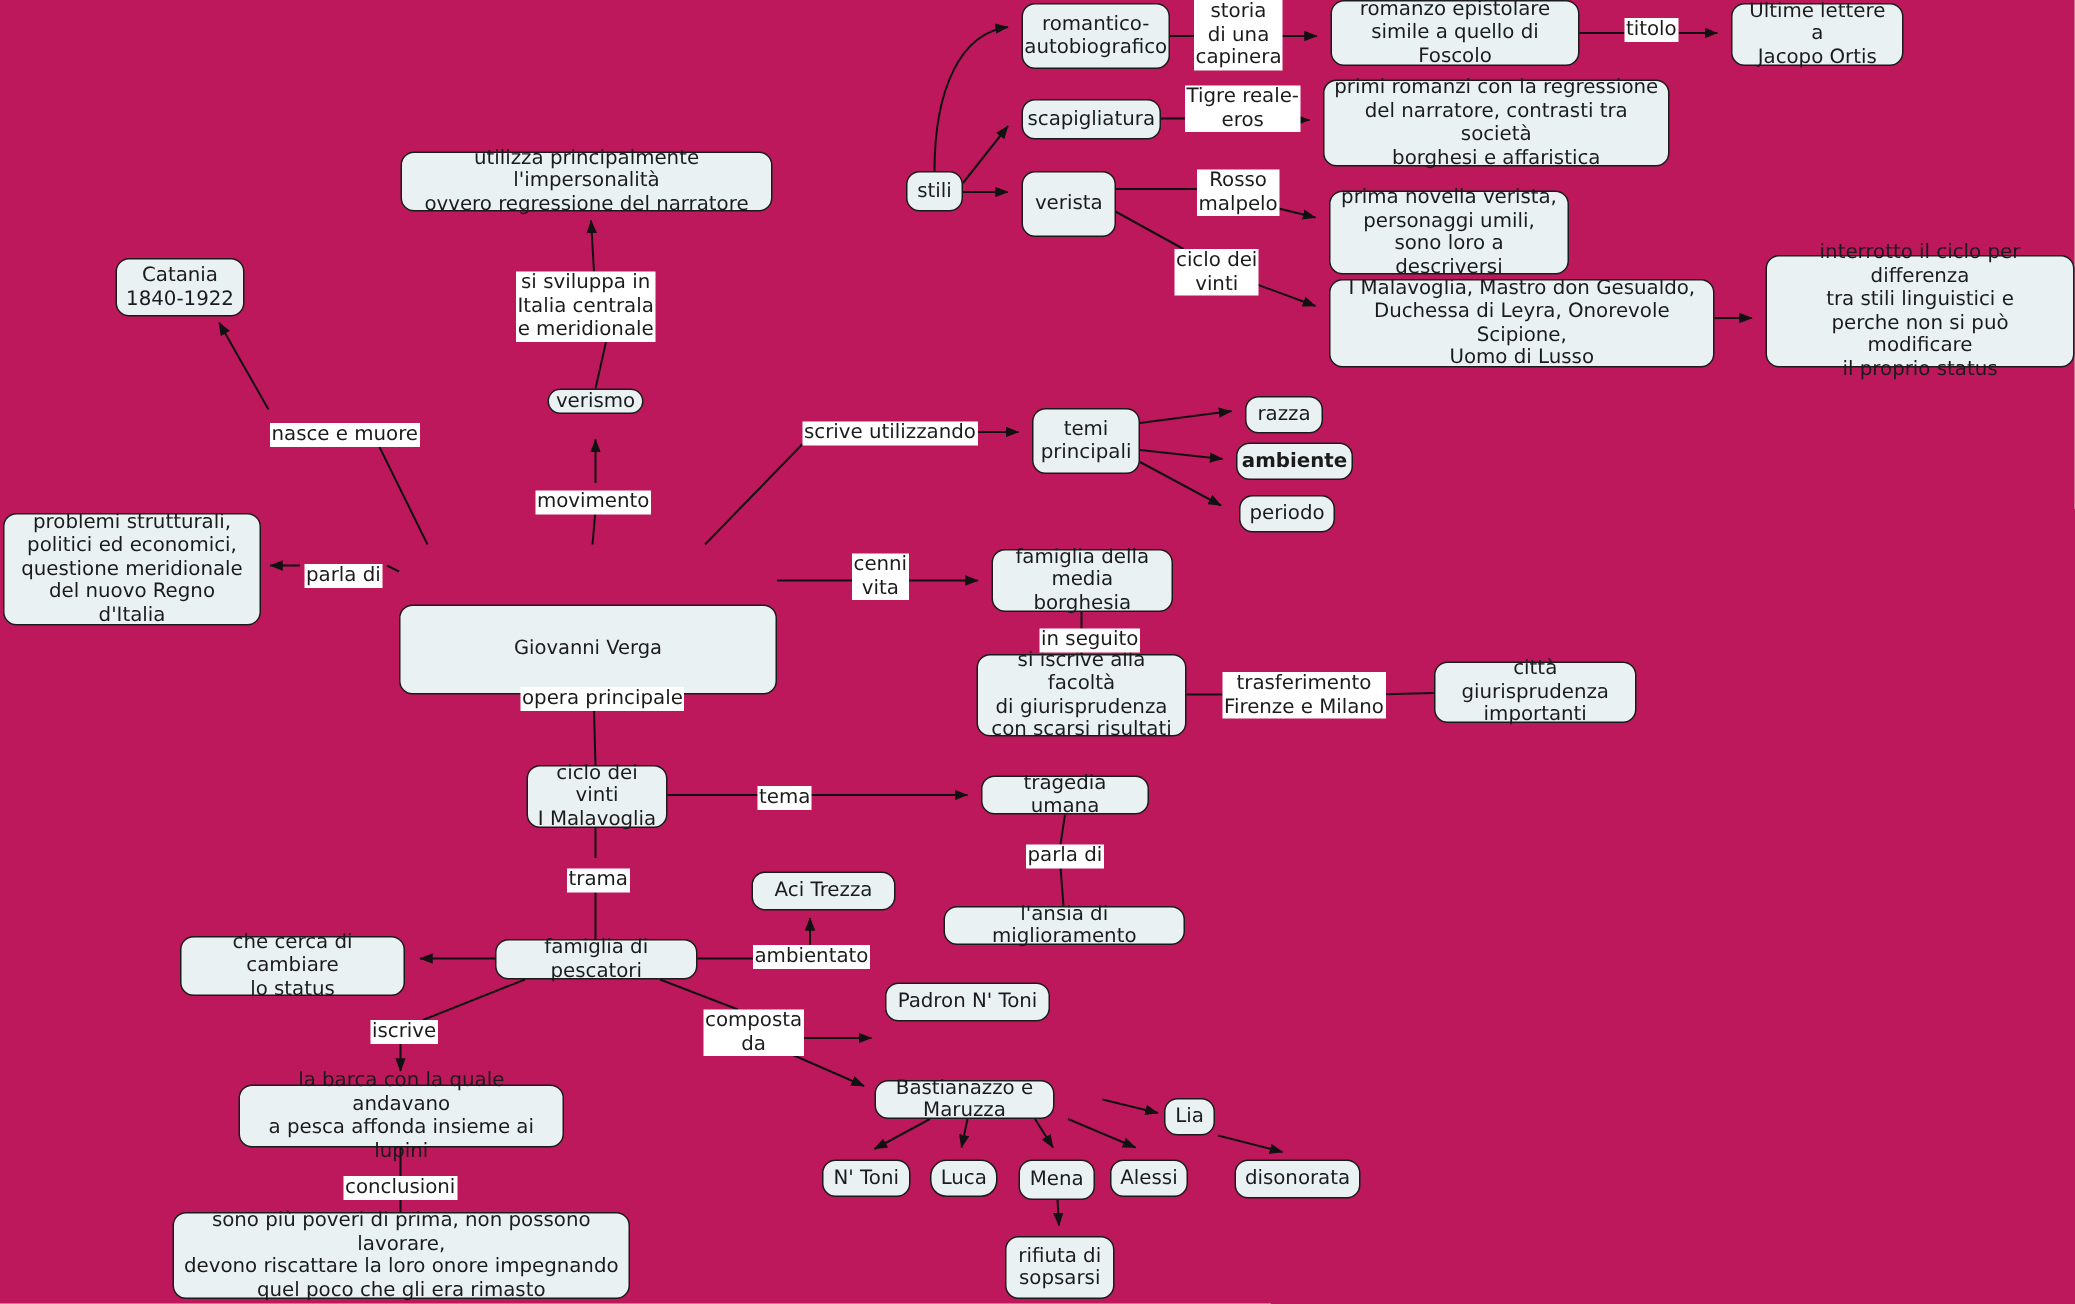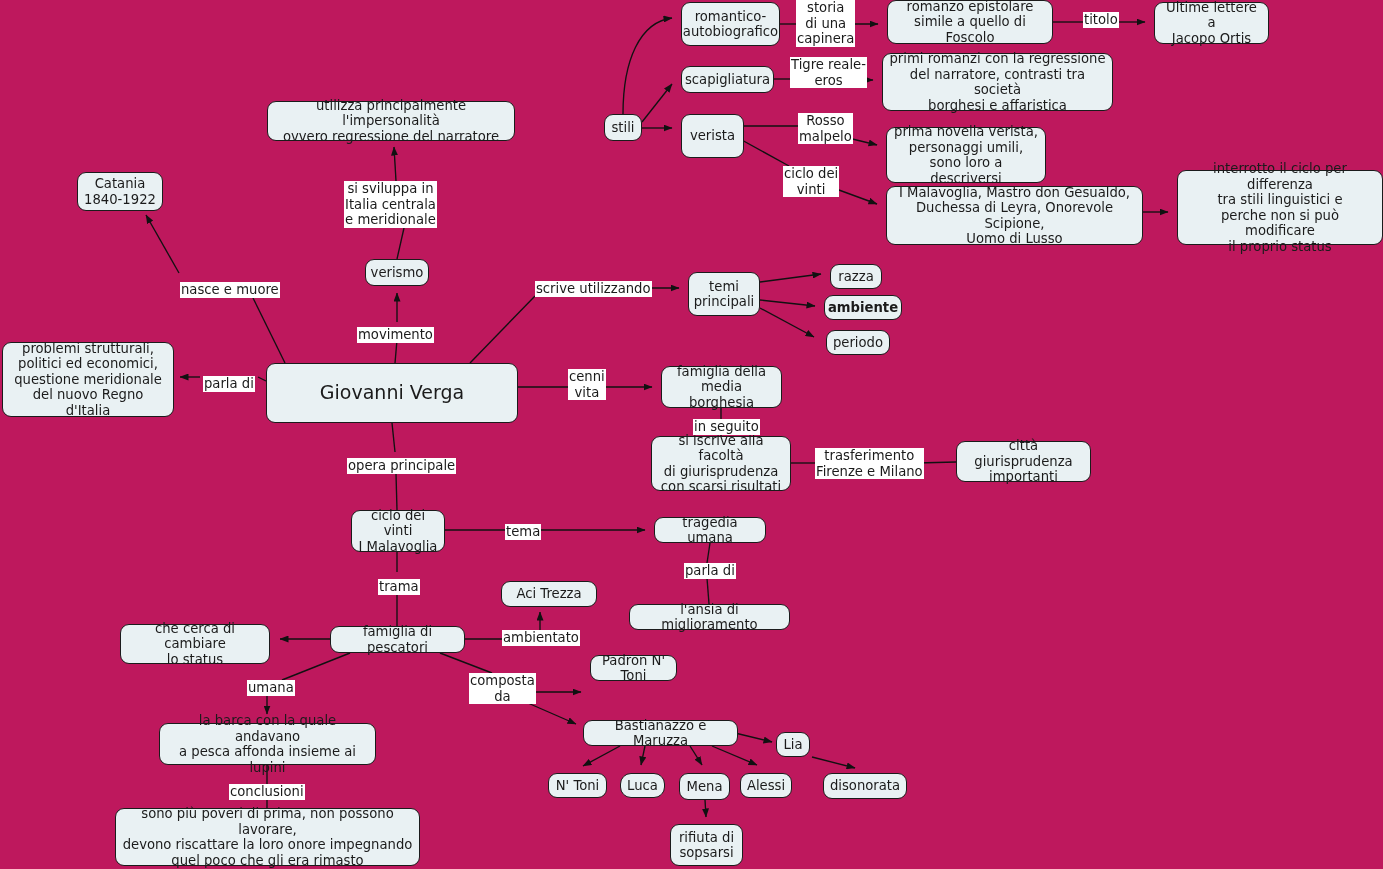--- a/index.html
+++ b/index.html
@@ -39,21 +39,22 @@
     line-height: 15.5px;
     text-align: center;
     display: flex;
     align-items: center;
     justify-content: center;
     padding: 2px 6px;
     white-space: pre-line;
     z-index: 2;
   }
   .node.big {
-    font-size: 19px;
+    font-size: 13px;
+    margin-top: 40px;
   }
   .elabel {
     position: absolute;
     color: #1b1b1b;
     font-size: 13.2px;
     line-height: 15.5px;
     text-align: center;
     white-space: pre-line;
     background: #ffffff;
     z-index: 3;
@@ -184,21 +185,21 @@
 Duchessa di Leyra, Onorevole Scipione,
 Uomo di Lusso</div>
       <div class="node" style="left: 1177px; top: 170px; width: 206px; height: 75px;">interrotto il ciclo per differenza
 tra stili linguistici e
 perche non si può modificare
 il proprio status</div>
       <div class="node" style="left: 267px; top: 101px; width: 248px; height: 40px;">utilizza principalmente l'impersonalità
 ovvero regressione del narratore</div>
       <div class="node" style="left: 77px; top: 172px; width: 86px; height: 39px;">Catania
 1840-1922</div>
-      <div class="node" style="left: 365px; top: 259px; width: 64px; height: 27px;">verismo</div>
+      <div class="node" style="left: 365px; top: 259px; width: 64px; height: 17px;">verismo</div>
       <div class="node" style="left: 688px; top: 272px; width: 72px; height: 44px;">temi
 principali</div>
       <div class="node" style="left: 830px; top: 264px; width: 52px; height: 25px;">razza</div>
       <div class="node" style="left: 824px; top: 295px; width: 78px; height: 25px; font-weight: bold;">ambiente</div>
       <div class="node" style="left: 826px; top: 330px; width: 64px; height: 25px;">periodo</div>
       <div class="node" style="left: 2px; top: 342px; width: 172px; height: 75px;">problemi strutturali,
 politici ed economici,
 questione meridionale
 del nuovo Regno d'Italia</div>
       <div class="node big" style="left: 266px; top: 363px; width: 252px; height: 60px;">Giovanni Verga</div>
@@ -215,22 +216,22 @@
       <div class="node" style="left: 629px; top: 604px; width: 161px; height: 26px;">l'ansia di miglioramento</div>
       <div class="node" style="left: 501px; top: 581px; width: 96px; height: 26px;">Aci Trezza</div>
       <div class="node" style="left: 120px; top: 624px; width: 150px; height: 40px;">che cerca di cambiare
 lo status</div>
       <div class="node" style="left: 330px; top: 626px; width: 135px; height: 27px;">famiglia di pescatori</div>
       <div class="node" style="left: 159px; top: 723px; width: 217px; height: 42px;">la barca con la quale andavano
 a pesca affonda insieme ai lupini</div>
       <div class="node" style="left: 115px; top: 808px; width: 305px; height: 58px;">sono più poveri di prima, non possono lavorare,
 devono riscattare la loro onore impegnando
 quel poco che gli era rimasto</div>
-      <div class="node" style="left: 590px; top: 655px; width: 87px; height: 26px;">Padron N' Toni</div>
-      <div class="node" style="left: 583px; top: 720px; width: 155px; height: 26px;">Bastianazzo e Maruzza</div>
+      <div class="node" style="left: 590px; top: 655px; width: 110px; height: 26px;">Padron N' Toni</div>
+      <div class="node" style="left: 583px; top: 720px; width: 120px; height: 26px;">Bastianazzo e Maruzza</div>
       <div class="node" style="left: 776px; top: 732px; width: 34px; height: 25px;">Lia</div>
       <div class="node" style="left: 548px; top: 773px; width: 59px; height: 25px;">N' Toni</div>
       <div class="node" style="left: 620px; top: 773px; width: 45px; height: 25px; border-radius: 11px;">Luca</div>
       <div class="node" style="left: 679px; top: 773px; width: 51px; height: 27px;">Mena</div>
       <div class="node" style="left: 740px; top: 773px; width: 52px; height: 25px;">Alessi</div>
       <div class="node" style="left: 823px; top: 773px; width: 84px; height: 26px;">disonorata</div>
       <div class="node" style="left: 670px; top: 824px; width: 73px; height: 42px;">rifiuta di
 sopsarsi</div>
     </div>
   <div id="label-layer">
@@ -254,19 +255,19 @@
       <div class="elabel" style="left: 568px; top: 369px;">cenni
 vita</div>
       <div class="elabel" style="left: 693px; top: 419px;">in seguito</div>
       <div class="elabel" style="left: 815px; top: 448px;">trasferimento
 Firenze e Milano</div>
       <div class="elabel" style="left: 347px; top: 458px;">opera principale</div>
       <div class="elabel" style="left: 505px; top: 524px;">tema</div>
       <div class="elabel" style="left: 684px; top: 563px;">parla di</div>
       <div class="elabel" style="left: 378px; top: 579px;">trama</div>
       <div class="elabel" style="left: 502px; top: 630px;">ambientato</div>
-      <div class="elabel" style="left: 247px; top: 680px;">umana</div>
+      <div class="elabel" style="left: 247px; top: 680px;">iscrive</div>
       <div class="elabel" style="left: 469px; top: 673px;">composta
 da</div>
       <div class="elabel" style="left: 229px; top: 784px;">conclusioni</div>
     </div>
 
 </div>
 
 </body></html>

